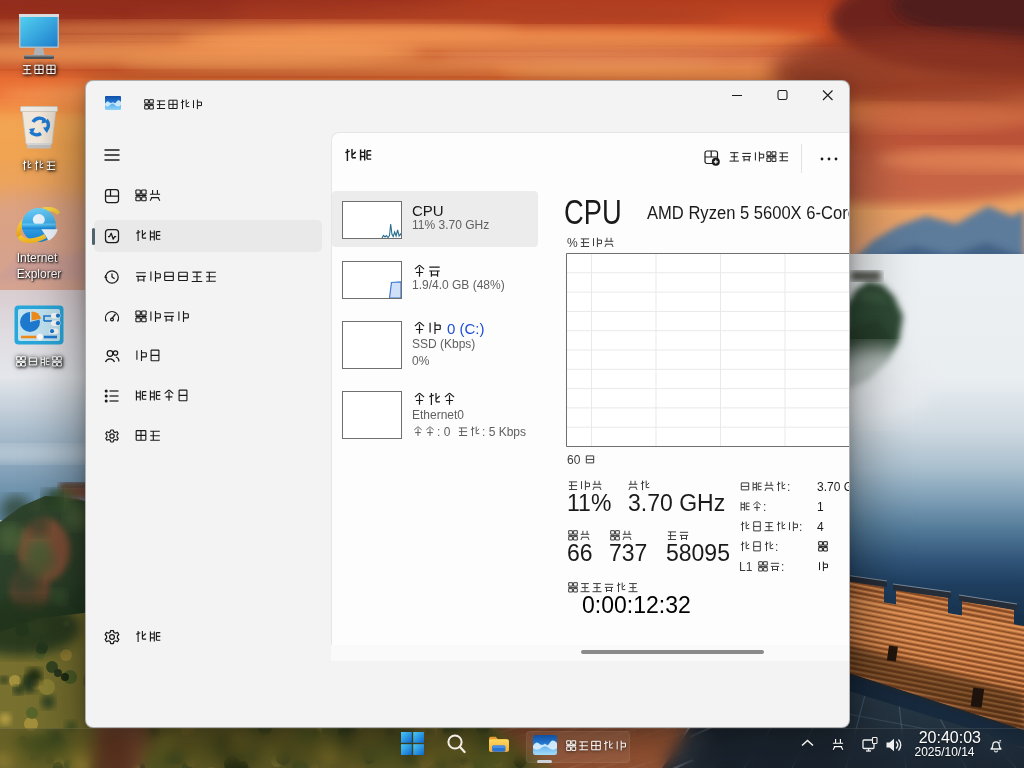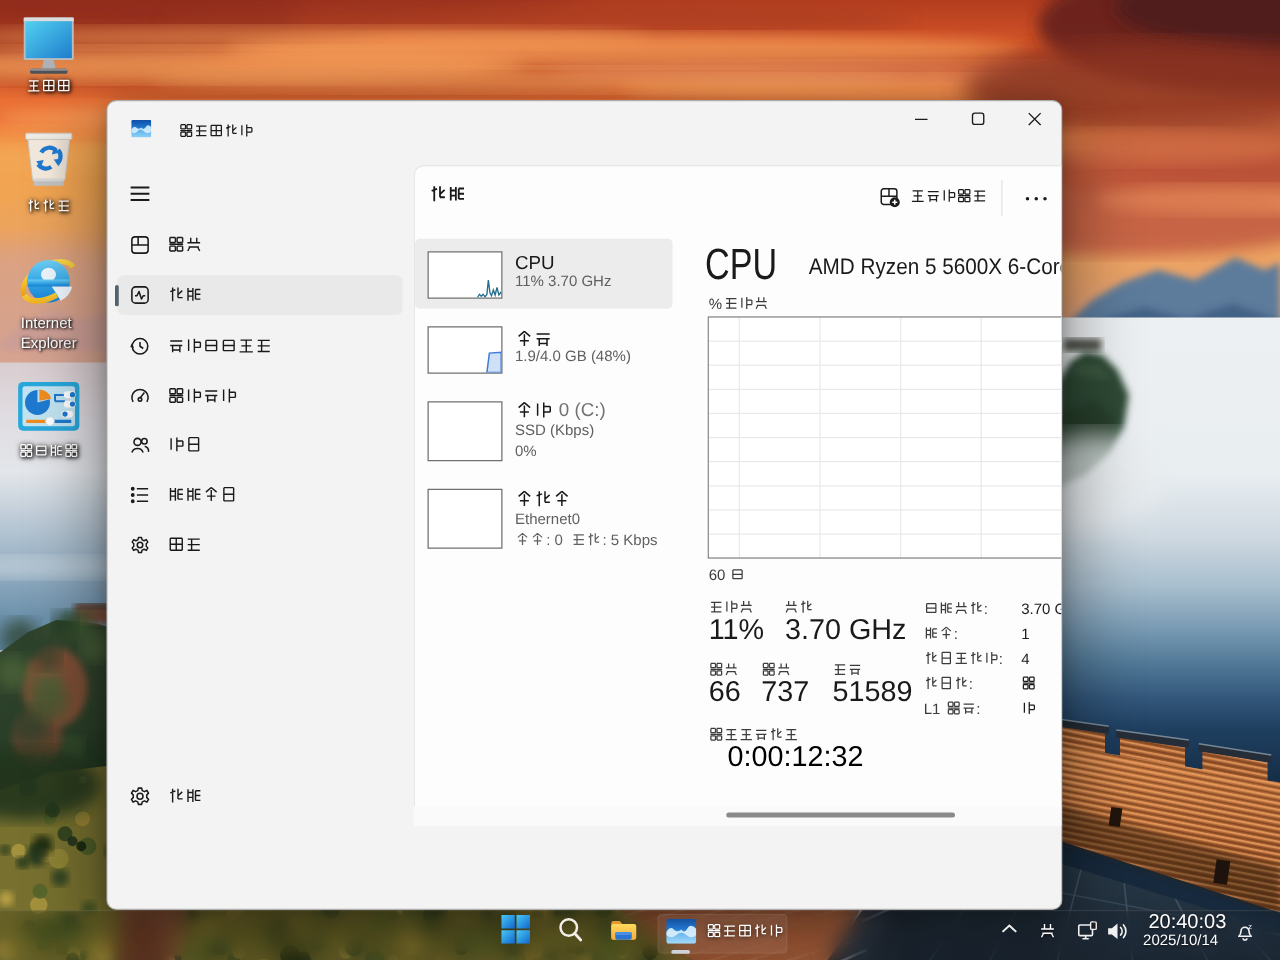--- a/index.html
+++ b/index.html
@@ -766,21 +766,21 @@
       </svg>
     </div>
     <svg style="position:absolute;left:326px;top:181.5px" width="30" height="15" viewBox="0 0 30 15">
       <path d="M7.5 2.1L2.9 6.1M7.5 2.1L12.1 6.1M7.5 4.3L7.5 13.8M3.9 9.5L11.1 9.5M17.3 4.1L27.7 4.1M17.3 8.0L27.7 8.0M19.4 11.8L25.6 11.8M19.4 8.0L19.4 13.8M25.6 8.0L25.6 13.8" stroke="#191919" stroke-width="1.20" fill="none"></path>
     </svg>
     <div style="position:absolute;left:326px;top:198.1px;font-size:12px;line-height:1;color:#606060;font-weight:400;white-space:pre">1.9/4.0 GB (48%)</div>
     <div class="abs" style="left:256px;top:240px;width:60px;height:48px;background:#fff;border:1px solid #6f6f6f"></div>
     <svg style="position:absolute;left:326px;top:238.5px" width="30" height="15" viewBox="0 0 30 15">
       <path d="M7.5 2.1L2.9 6.1M7.5 2.1L12.1 6.1M7.5 4.3L7.5 13.8M3.9 9.5L11.1 9.5M18.1 2.8L18.1 12.6M23.0 2.0L23.0 13.9M23.0 5.1L28.2 5.1M23.0 9.5L28.2 9.5M28.2 5.1L28.2 9.5" stroke="#191919" stroke-width="1.20" fill="none"></path>
     </svg>
-    <div style="position:absolute;left:361px;top:239.7px;font-size:15px;line-height:1;color:#737373;font-weight:400;white-space:pre">0 (C:)</div>
+    <div style="position:absolute;left:361px;top:239.7px;font-size:15px;line-height:1;color:#1d4ed8;font-weight:400;white-space:pre">0 (C:)</div>
     <div style="position:absolute;left:326px;top:257.1px;font-size:12px;line-height:1;color:#606060;font-weight:400;white-space:pre">SSD (Kbps)</div>
     <div style="position:absolute;left:326px;top:274.1px;font-size:12px;line-height:1;color:#606060;font-weight:400;white-space:pre">0%</div>
     <div class="abs" style="left:256px;top:310px;width:60px;height:48px;background:#fff;border:1px solid #6f6f6f"></div>
     <svg style="position:absolute;left:326px;top:309.5px" width="45" height="15" viewBox="0 0 45 15">
       <path d="M7.5 2.1L2.9 6.1M7.5 2.1L12.1 6.1M7.5 4.3L7.5 13.8M3.9 9.5L11.1 9.5M19.4 2.0L19.4 13.9M17.3 5.6L21.7 4.1M24.0 2.0L24.0 10.8M24.0 10.8L27.9 10.8M27.7 4.9L24.3 8.0M37.5 2.1L32.9 6.1M37.5 2.1L42.1 6.1M37.5 4.3L37.5 13.8M33.9 9.5L41.1 9.5" stroke="#191919" stroke-width="1.20" fill="none"></path>
     </svg>
     <div style="position:absolute;left:326px;top:328.1px;font-size:12px;line-height:1;color:#606060;font-weight:400;white-space:pre">Ethernet0</div>
     <div class="abs" style="left:326px;top:344px;width:160px;height:13px">
       <svg style="position:absolute;left:0;top:0.3px" width="24" height="12" viewBox="0 0 24 12">
         <path d="M6.0 1.7L2.3 4.9M6.0 1.7L9.7 4.9M6.0 3.5L6.0 11.0M3.1 7.6L8.9 7.6M18.0 1.7L14.3 4.9M18.0 1.7L21.7 4.9M18.0 3.5L18.0 11.0M15.1 7.6L20.9 7.6" stroke="#606060" stroke-width="1.00" fill="none"></path>
@@ -836,21 +836,21 @@
       <path d="M1.7 1.7L5.4 1.7M5.4 1.7L5.4 5.1M1.7 5.1L5.4 5.1M1.7 1.7L1.7 5.1M6.6 1.7L10.3 1.7M10.3 1.7L10.3 5.1M6.6 5.1L10.3 5.1M6.6 1.7L6.6 5.1M1.3 6.4L10.7 6.4M1.7 7.6L5.4 7.6M5.4 7.6L5.4 11.0M1.7 11.0L5.4 11.0M1.7 7.6L1.7 11.0M6.6 7.6L10.3 7.6M10.3 7.6L10.3 11.0M6.6 11.0L10.3 11.0M6.6 7.6L6.6 11.0M15.9 1.8L15.9 5.3M20.1 1.8L20.1 5.3M13.7 5.3L22.3 5.3M14.5 8.2L21.5 8.2M15.3 8.2L13.9 11.0M20.7 8.2L22.1 11.0" stroke="#3c3c3c" stroke-width="1.00" fill="none"></path>
     </svg>
     <svg style="position:absolute;left:523px;top:447.8px" width="24" height="12" viewBox="0 0 24 12">
       <path d="M1.7 1.7L5.4 1.7M5.4 1.7L5.4 5.1M1.7 5.1L5.4 5.1M1.7 1.7L1.7 5.1M6.6 1.7L10.3 1.7M10.3 1.7L10.3 5.1M6.6 5.1L10.3 5.1M6.6 1.7L6.6 5.1M1.3 6.4L10.7 6.4M1.7 7.6L5.4 7.6M5.4 7.6L5.4 11.0M1.7 11.0L5.4 11.0M1.7 7.6L1.7 11.0M6.6 7.6L10.3 7.6M10.3 7.6L10.3 11.0M6.6 11.0L10.3 11.0M6.6 7.6L6.6 11.0M15.9 1.8L15.9 5.3M20.1 1.8L20.1 5.3M13.7 5.3L22.3 5.3M14.5 8.2L21.5 8.2M15.3 8.2L13.9 11.0M20.7 8.2L22.1 11.0" stroke="#3c3c3c" stroke-width="1.00" fill="none"></path>
     </svg>
     <svg style="position:absolute;left:580px;top:447.8px" width="24" height="12" viewBox="0 0 24 12">
       <path d="M1.9 2.9L10.1 2.9M1.9 6.6L10.1 6.6M1.9 10.5L10.1 10.5M4.6 2.9L4.6 10.5M13.9 3.3L22.1 3.3M13.9 6.4L22.1 6.4M15.5 9.5L20.5 9.5M15.5 6.4L15.5 11.0M20.5 6.4L20.5 11.0" stroke="#3c3c3c" stroke-width="1.00" fill="none"></path>
     </svg>
     <div style="position:absolute;left:481px;top:461.3px;font-size:23px;line-height:1;color:#1a1a1a;font-weight:400;white-space:pre">66</div>
     <div style="position:absolute;left:523px;top:461.3px;font-size:23px;line-height:1;color:#1a1a1a;font-weight:400;white-space:pre">737</div>
-    <div style="position:absolute;left:580px;top:461.3px;font-size:23px;line-height:1;color:#1a1a1a;font-weight:400;white-space:pre">51589</div>
+    <div style="position:absolute;left:580px;top:461.3px;font-size:23px;line-height:1;color:#1a1a1a;font-weight:400;white-space:pre">58095</div>
     <svg style="position:absolute;left:481px;top:499.8px" width="72" height="12" viewBox="0 0 72 12">
       <path d="M1.7 1.7L5.4 1.7M5.4 1.7L5.4 5.1M1.7 5.1L5.4 5.1M1.7 1.7L1.7 5.1M6.6 1.7L10.3 1.7M10.3 1.7L10.3 5.1M6.6 5.1L10.3 5.1M6.6 1.7L6.6 5.1M1.3 6.4L10.7 6.4M1.7 7.6L5.4 7.6M5.4 7.6L5.4 11.0M1.7 11.0L5.4 11.0M1.7 7.6L1.7 11.0M6.6 7.6L10.3 7.6M10.3 7.6L10.3 11.0M6.6 11.0L10.3 11.0M6.6 7.6L6.6 11.0M14.1 2.6L21.9 2.6M14.7 6.6L21.3 6.6M13.5 10.7L22.5 10.7M18.0 2.6L18.0 10.7M26.1 2.6L33.9 2.6M26.7 6.6L33.3 6.6M25.5 10.7L34.5 10.7M30.0 2.6L30.0 10.7M37.9 3.3L46.1 3.3M37.9 6.4L46.1 6.4M39.5 9.5L44.5 9.5M39.5 6.4L39.5 11.0M44.5 6.4L44.5 11.0M51.5 1.6L51.5 11.1M49.9 4.5L53.4 3.3M55.2 1.6L55.2 8.6M55.2 8.6L58.3 8.6M58.1 3.9L55.4 6.4M62.1 2.6L69.9 2.6M62.7 6.6L69.3 6.6M61.5 10.7L70.5 10.7M66.0 2.6L66.0 10.7" stroke="#3c3c3c" stroke-width="1.00" fill="none"></path>
     </svg>
     <div style="position:absolute;left:496px;top:513.3px;font-size:23px;line-height:1;color:#000000;font-weight:400;white-space:pre">0:00:12:32</div>
     <div class="abs" style="left:653px;top:399px;width:112px;height:13px">
       <svg style="position:absolute;left:0px;top:0.3px" width="48" height="12" viewBox="0 0 48 12">
         <path d="M2.3 2.9L9.7 2.9M9.7 2.9L9.7 9.9M2.3 9.9L9.7 9.9M2.3 2.9L2.3 9.9M2.3 6.4L9.7 6.4M14.1 2.0L14.1 10.7M14.1 4.3L17.4 4.3M14.1 7.6L17.4 7.6M17.4 2.0L17.4 10.7M19.2 3.1L22.5 3.1M19.2 6.4L22.5 6.4M19.2 9.7L22.5 9.7M19.2 3.1L19.2 9.7M27.9 1.8L27.9 5.3M32.1 1.8L32.1 5.3M25.7 5.3L34.3 5.3M26.5 8.2L33.5 8.2M27.3 8.2L25.9 11.0M32.7 8.2L34.1 11.0M39.5 1.6L39.5 11.1M37.9 4.5L41.4 3.3M43.2 1.6L43.2 8.6M43.2 8.6L46.3 8.6M46.1 3.9L43.4 6.4" stroke="#3c3c3c" stroke-width="1.00" fill="none"></path>
       </svg>
       <span style="position:absolute;left:48px;top:1px;font-size:12px;line-height:12px;color:#3c3c3c;white-space:nowrap">:</span>
       <span style="position:absolute;left:78px;top:1px;font-size:12px;line-height:12px;color:#1b1b1b;white-space:nowrap">3.70 GHz</span>

